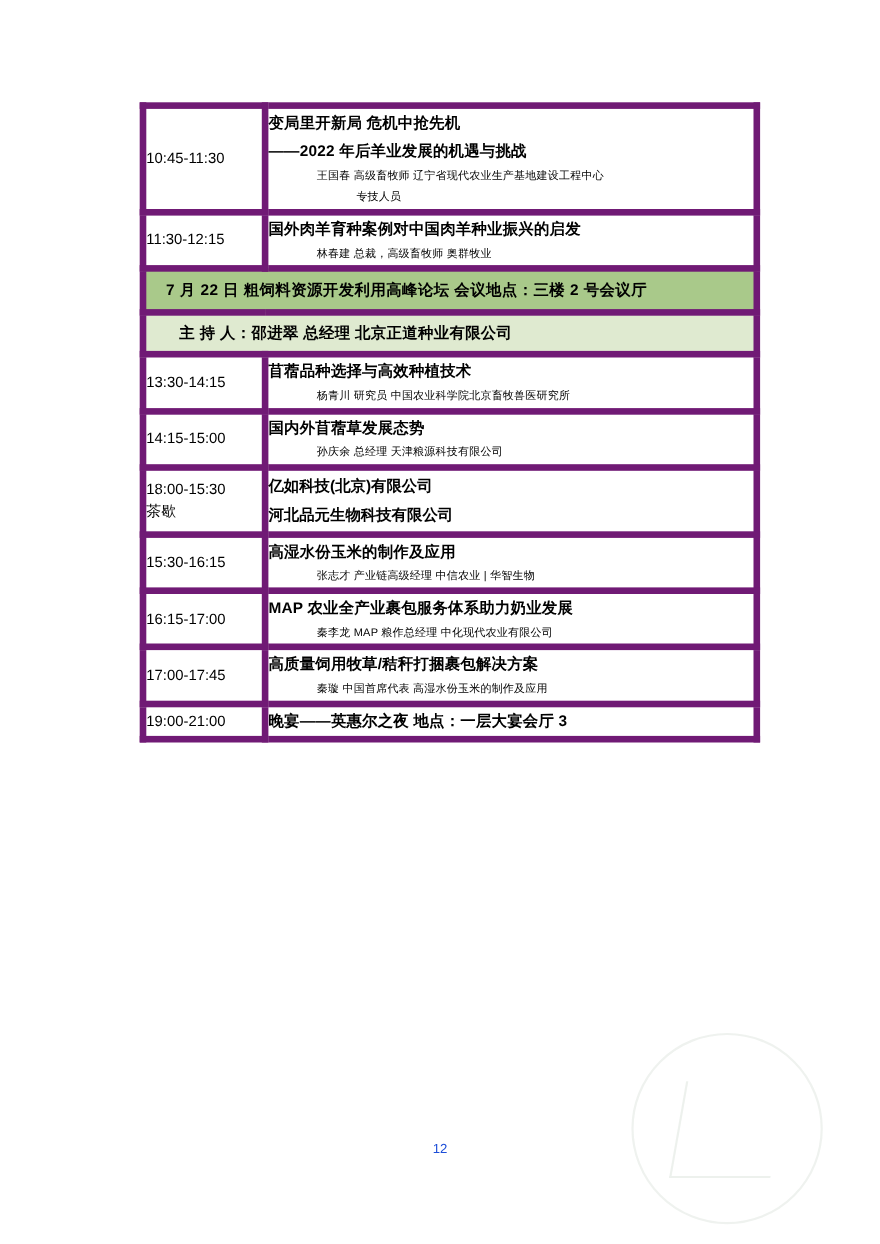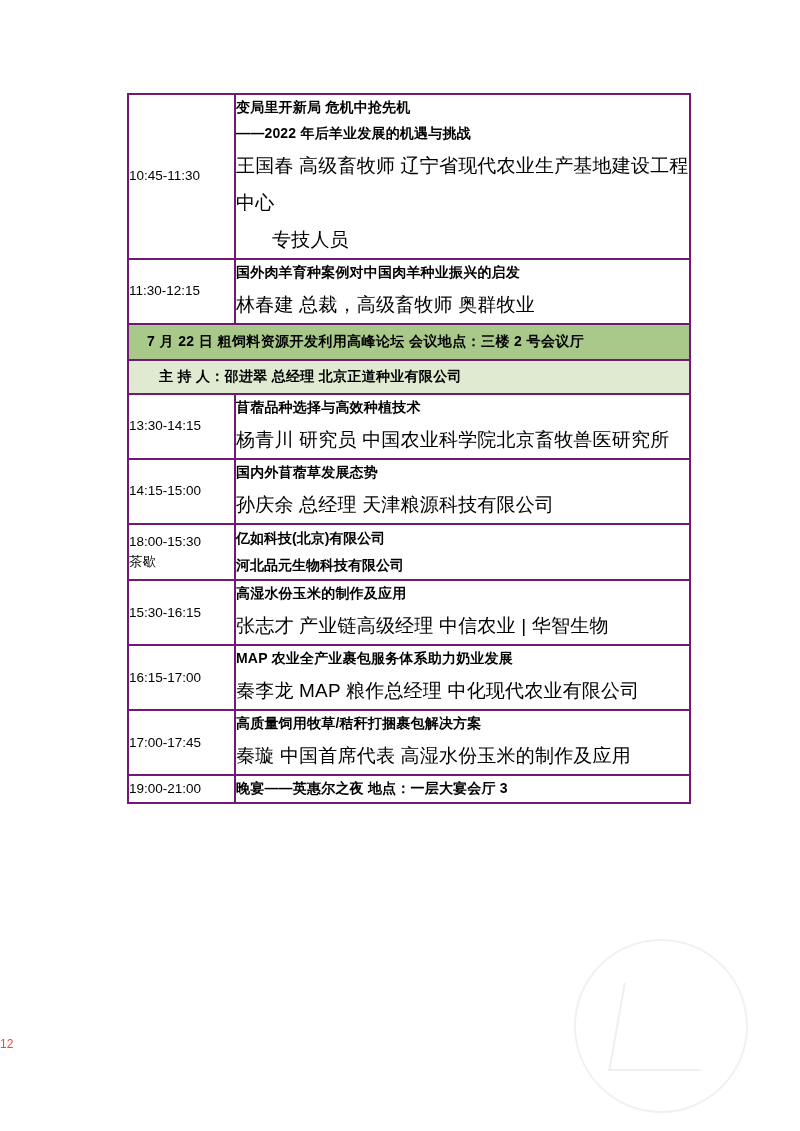--- a/index.html
+++ b/index.html
@@ -45,21 +45,21 @@
   }
   table.agenda {
     position: absolute;
     left: 127px;
     top: 93px;
     width: 564px;
     border-collapse: collapse;
     table-layout: fixed;
   }
   table.agenda td {
-    border: 2px solid #701a75;
+    border: 6px solid #701a75;
     vertical-align: middle;
     padding: 0;
   }
   td.time {
     width: 105px;
     text-align: left;
     font-size: 13.5px;
     line-height: 1.5;
     color: #000;
     padding: 4px 2px;
@@ -67,23 +67,24 @@
   td.content {
     padding: 7px 10px 8px 10px;
   }
   .title-line {
     font-size: 14px;
     font-weight: bold;
     line-height: 1.85;
     letter-spacing: 0.2px;
   }
   .sub-line {
-    font-size: 19px;
+    font-size: 10px;
     line-height: 1.95;
     letter-spacing: 0.2px;
+    margin-left: 44px;
   }
   .sub-line.indent {
     padding-left: 36px;
   }
   tr.band td {
     background: #a9c98a;
     padding: 8px 12px;
     font-size: 14px;
     font-weight: bold;
     letter-spacing: 0.4px;
@@ -105,22 +106,23 @@
   .two-line-bold div {
     font-size: 14px;
     font-weight: bold;
     line-height: 1.95;
   }
   .page-number {
     position: absolute;
     left: 0;
     right: 0;
     top: 1037px;
+    text-align: center;
     font-size: 12px;
-    color: #ef4444;
+    color: #1d4ed8;
   }
   .tea-sub {
     display: block;
     font-size: 13.5px;
   }
 </style>
 </head>
 <body>
 
 <div class="page">

